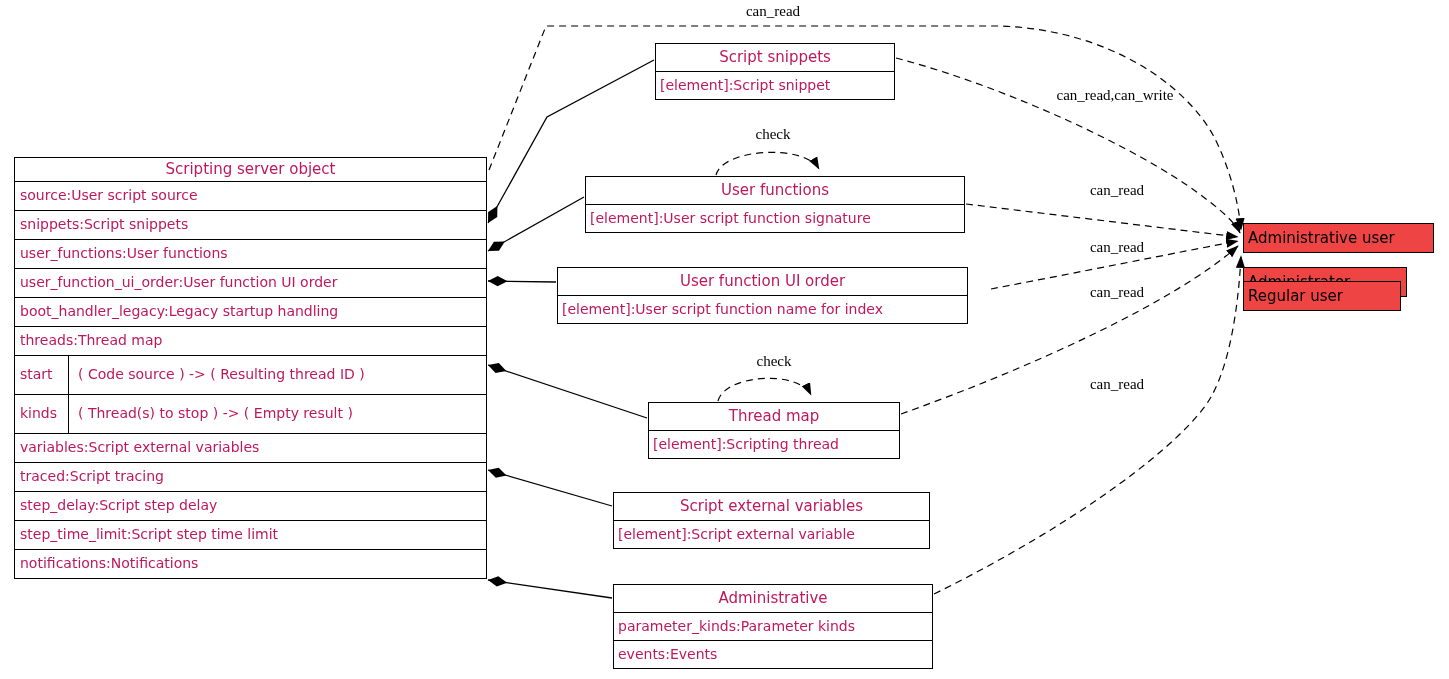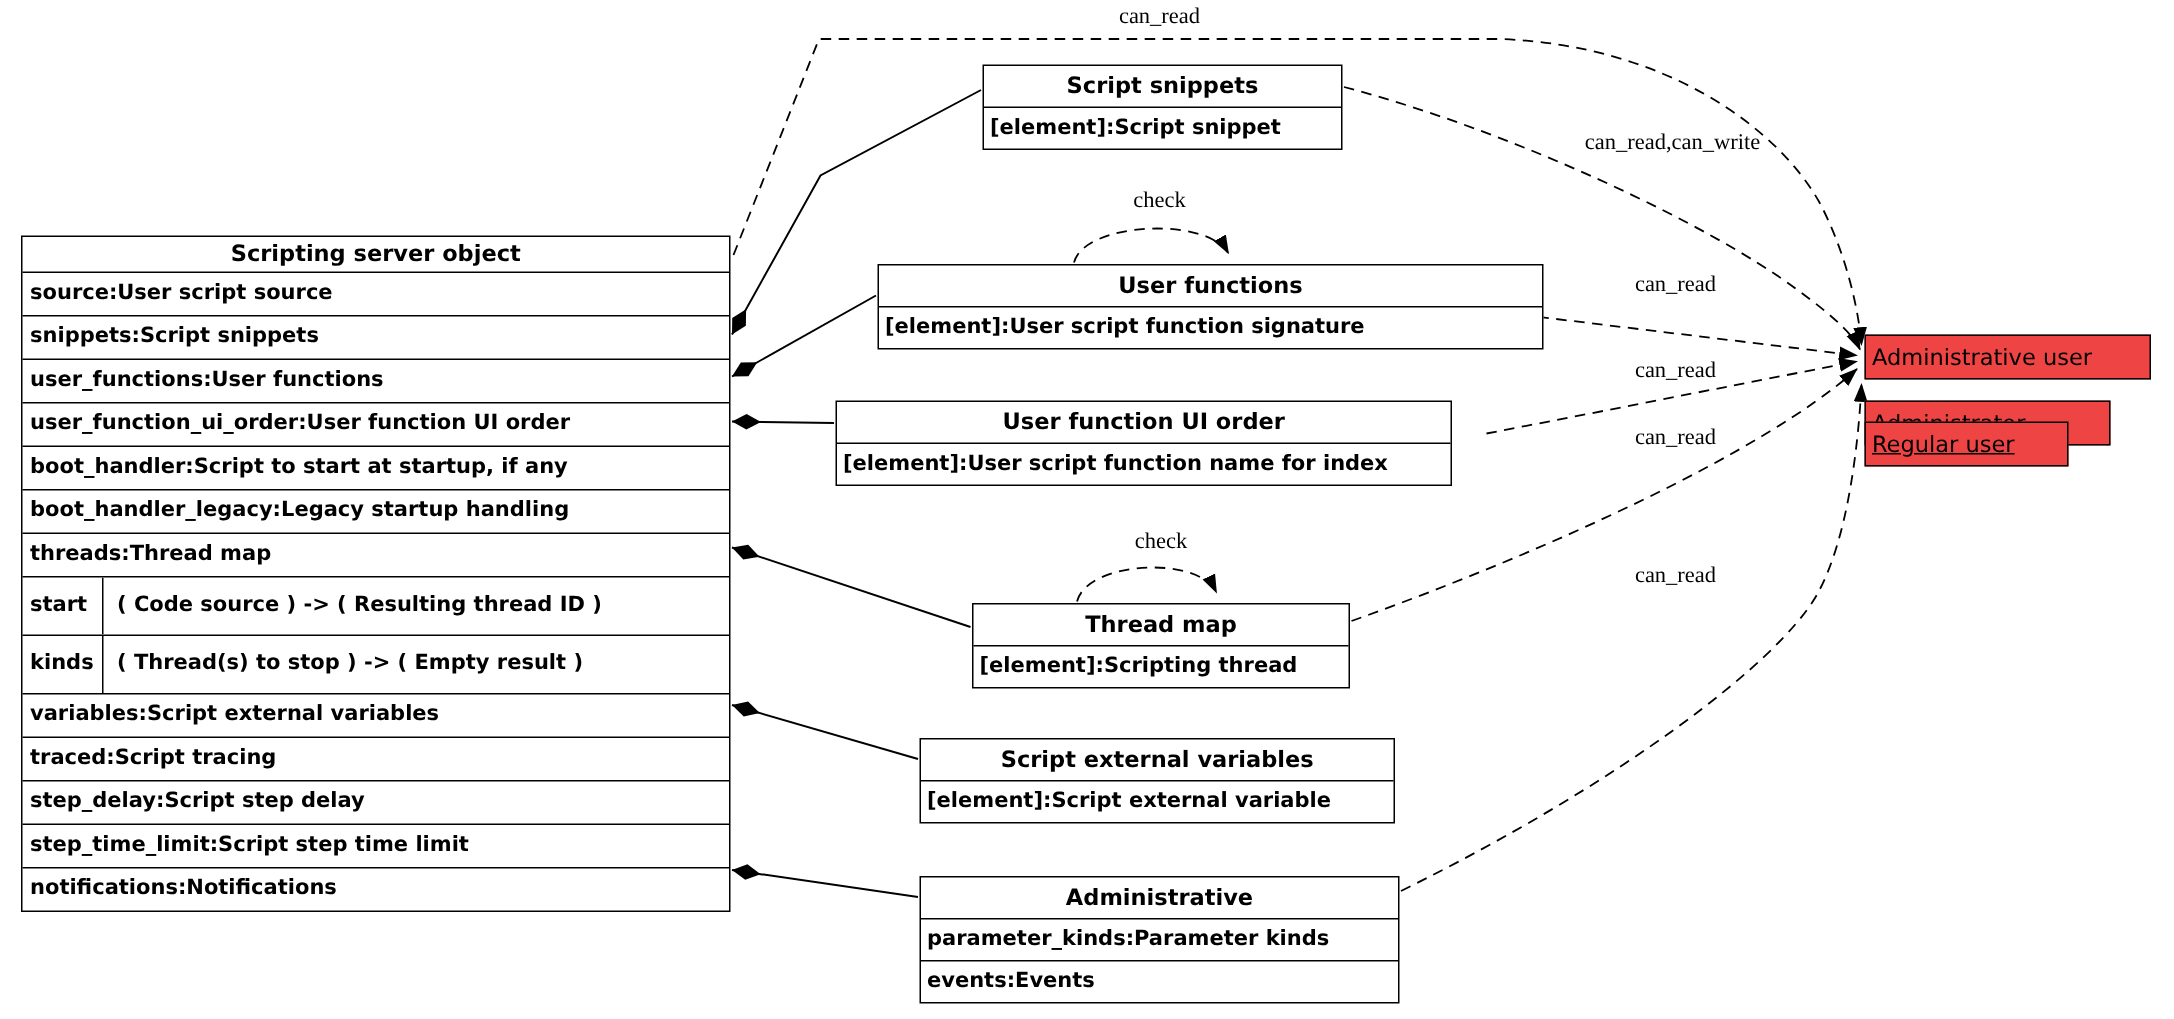--- a/index.html
+++ b/index.html
@@ -11,22 +11,21 @@
     overflow:hidden;
   }
   #edges{position:absolute;left:0;top:0;z-index:0;}
   .node{
     position:absolute;
     background:#ffffff;
     border:1px solid #000;
     box-sizing:border-box;
     z-index:1;
     font-size:14px;
-    color:#000000;
-    font-weight:bold;
+    color:#be185d;
   }
   .node-title{
     height:27px;line-height:27px;
     text-align:center;
     font-size:15px;
     white-space:nowrap;
     overflow:hidden;
   }
   .node-row{
     height:27px;line-height:26px;
@@ -113,21 +112,20 @@
       <path d="M718,401 C725,374 799,370 811,395" marker-end="url(#arrow)"></path>
     </g>
   </svg>
 
   <div class="node" id="main-box">
     <div class="node-title">Scripting server object</div>
     <div class="mainrow">source:User script source</div>
     <div class="mainrow">snippets:Script snippets</div>
     <div class="mainrow">user_functions:User functions</div>
     <div class="mainrow">user_function_ui_order:User function UI order</div>
-    <div class="mainrow">boot_handler:Script to start at startup, if any</div>
     <div class="mainrow">boot_handler_legacy:Legacy startup handling</div>
     <div class="mainrow">threads:Thread map</div>
     <div class="method">
       <span class="mname">start</span>
       <span class="msig">(  Code source  )   -&gt; (  Resulting thread ID  )</span>
     </div>
     <div class="method">
       <span class="mname">kinds</span>
       <span class="msig">(  Thread(s) to stop  )   -&gt; (  Empty result  )</span>
     </div>
@@ -136,21 +134,21 @@
     <div class="mainrow">step_delay:Script step delay</div>
     <div class="mainrow">step_time_limit:Script step time limit</div>
     <div class="mainrow">notifications:Notifications</div>
   </div>
 
   <div class="node" style="left:655px;top:43px;width:240px;">
     <div class="node-title">Script snippets</div>
     <div class="node-row">[element]:Script snippet</div>
   </div>
 
-  <div class="node" style="left:585px;top:176px;width:444px;">
+  <div class="node" style="left:585px;top:176px;width:380px;">
     <div class="node-title">User functions</div>
     <div class="node-row">[element]:User script function signature</div>
   </div>
 
   <div class="node" style="left:557px;top:267px;width:411px;">
     <div class="node-title">User function UI order</div>
     <div class="node-row">[element]:User script function name for index</div>
   </div>
 
   <div class="node" style="left:648px;top:402px;width:252px;">
@@ -164,21 +162,21 @@
   </div>
 
   <div class="node" style="left:613px;top:584px;width:320px;">
     <div class="node-title">Administrative</div>
     <div class="node-row">parameter_kinds:Parameter kinds</div>
     <div class="node-row">events:Events</div>
   </div>
 
   <div class="admin-part" style="left:1243px;top:223px;width:191px;">Administrative user</div>
   <div class="admin-part" style="left:1243px;top:267px;width:164px;">Administrator</div>
-  <div class="admin-part" style="left:1243px;top:281px;width:136px;text-decoration:underline;">Regular user</div>
+  <div class="admin-part" style="left:1243px;top:281px;width:158px;">Regular user</div>
 
   <span class="edge-label" style="left:773px;top:3px;">can_read</span>
   <span class="edge-label" style="left:1115px;top:87px;">can_read,can_write</span>
   <span class="edge-label" style="left:1117px;top:182px;">can_read</span>
   <span class="edge-label" style="left:1117px;top:239px;">can_read</span>
   <span class="edge-label" style="left:1117px;top:284px;">can_read</span>
   <span class="edge-label" style="left:1117px;top:376px;">can_read</span>
   <span class="edge-label" style="left:773px;top:126px;">check</span>
   <span class="edge-label" style="left:774px;top:353px;">check</span>
 

